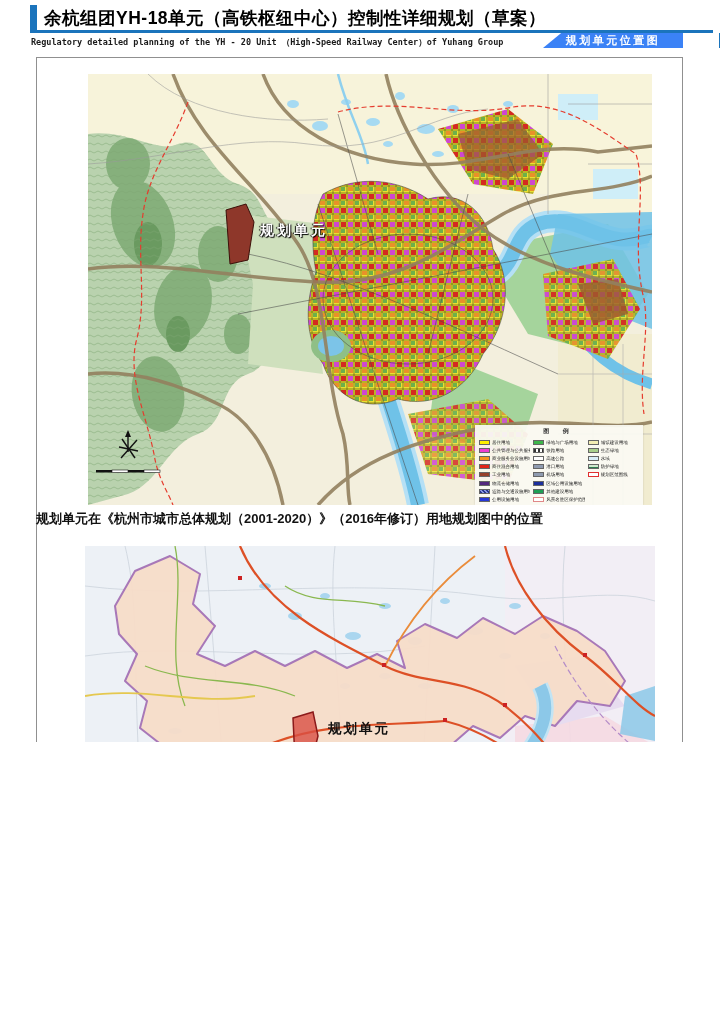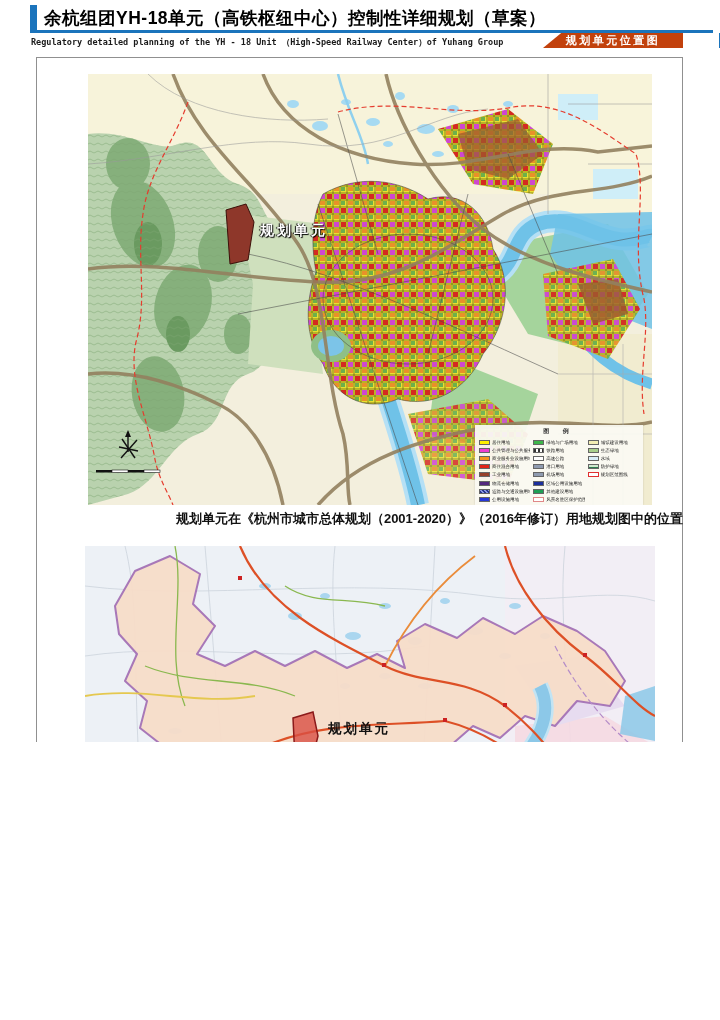--- a/index.html
+++ b/index.html
@@ -5,30 +5,30 @@
   html,body{margin:0;padding:0;background:#fff;}
   #page{position:relative;width:720px;height:742px;background:#fff;overflow:hidden;
         font-family:"Liberation Sans","DejaVu Sans",sans-serif;}
   
   .accent-bar{position:absolute;left:30px;top:5px;width:7px;height:25px;background:#1b74bc;}
   .page-title{position:absolute;left:44px;top:6px;width:600px;font-size:17.5px;font-weight:bold;
               color:#000;letter-spacing:.5px;white-space:nowrap;}
   .title-rule{position:absolute;left:30px;top:30px;width:683px;height:3px;background:#1b74bc;}
   .subtitle{position:absolute;left:31px;top:37px;width:520px;font-family:"DejaVu Sans Mono","Liberation Mono",monospace;
             font-size:8.5px;font-weight:bold;color:#1a1a1a;white-space:nowrap;}
-  .section-tab{position:absolute;left:543px;top:33px;width:140px;height:15px;background:#c2410c;
+  .section-tab{position:absolute;left:543px;top:33px;width:140px;height:15px;background:#3b82f6;
                clip-path:polygon(13% 0,100% 0,100% 100%,0 100%);
                color:#fff;font-size:11px;font-weight:bold;letter-spacing:2.5px;
                display:flex;align-items:center;justify-content:center;}
   .page-num{position:absolute;left:719px;top:33px;width:24px;height:15px;background:#1b74bc;color:#fff;
             font-size:10.5px;font-weight:bold;display:flex;align-items:center;justify-content:center;}
   
   .content-frame{position:absolute;left:36px;top:57px;width:647px;height:940px;background:#fff;
                  border:1.5px solid #909090;box-sizing:border-box;}
-  .map-caption{position:absolute;left:36px;width:647px;text-align:right;font-size:13px;font-weight:bold;color:#111;}
+  .map-caption{position:absolute;left:36px;width:647px;text-align:left;font-size:13px;font-weight:bold;color:#111;}
   #caption1{top:510px;}
   #caption2{top:918px;}
   
   .map-box{position:absolute;overflow:hidden;padding-left:12px;}
   #map1{left:88px;top:74px;width:564px;height:431px;}
   #map2{left:85px;top:546px;width:570px;height:364px;}
   .map-box svg{position:absolute;left:0;top:0;}
   .unit-label-1{position:absolute;left:172px;top:148px;font-size:14px;font-weight:bold;color:#fff;
                 letter-spacing:3px;text-shadow:1px 1px 1px #000,-1px 0 1px #000;white-space:nowrap;}
   .unit-label-2{position:absolute;left:243px;top:174px;font-size:13.5px;font-weight:bold;color:#111;
@@ -50,21 +50,21 @@
 </style>
 </head>
 <body>
 
 <div id="page">
 
   <div>
     <div class="accent-bar"></div>
     <div class="page-title">余杭组团YH-18单元（高铁枢纽中心）控制性详细规划（草案）</div>
     <div class="title-rule"></div>
-    <div class="subtitle">Regulatory detailed planning of the YH - 18 Unit （High-Speed Railway Center）of Yuhang Group</div>
+    <div class="subtitle">Regulatory detailed planning of the YH - 20 Unit （High-Speed Railway Center）of Yuhang Group</div>
     <div class="section-tab">规划单元位置图</div>
     <div class="page-num">01</div>
   </div>
 
   <div class="content-frame"></div>
 
   <div id="map1" class="map-box">
     <svg width="564" height="431" viewBox="0 0 564 431">
       <defs>
         <pattern id="urban" width="14" height="14" patternUnits="userSpaceOnUse">

